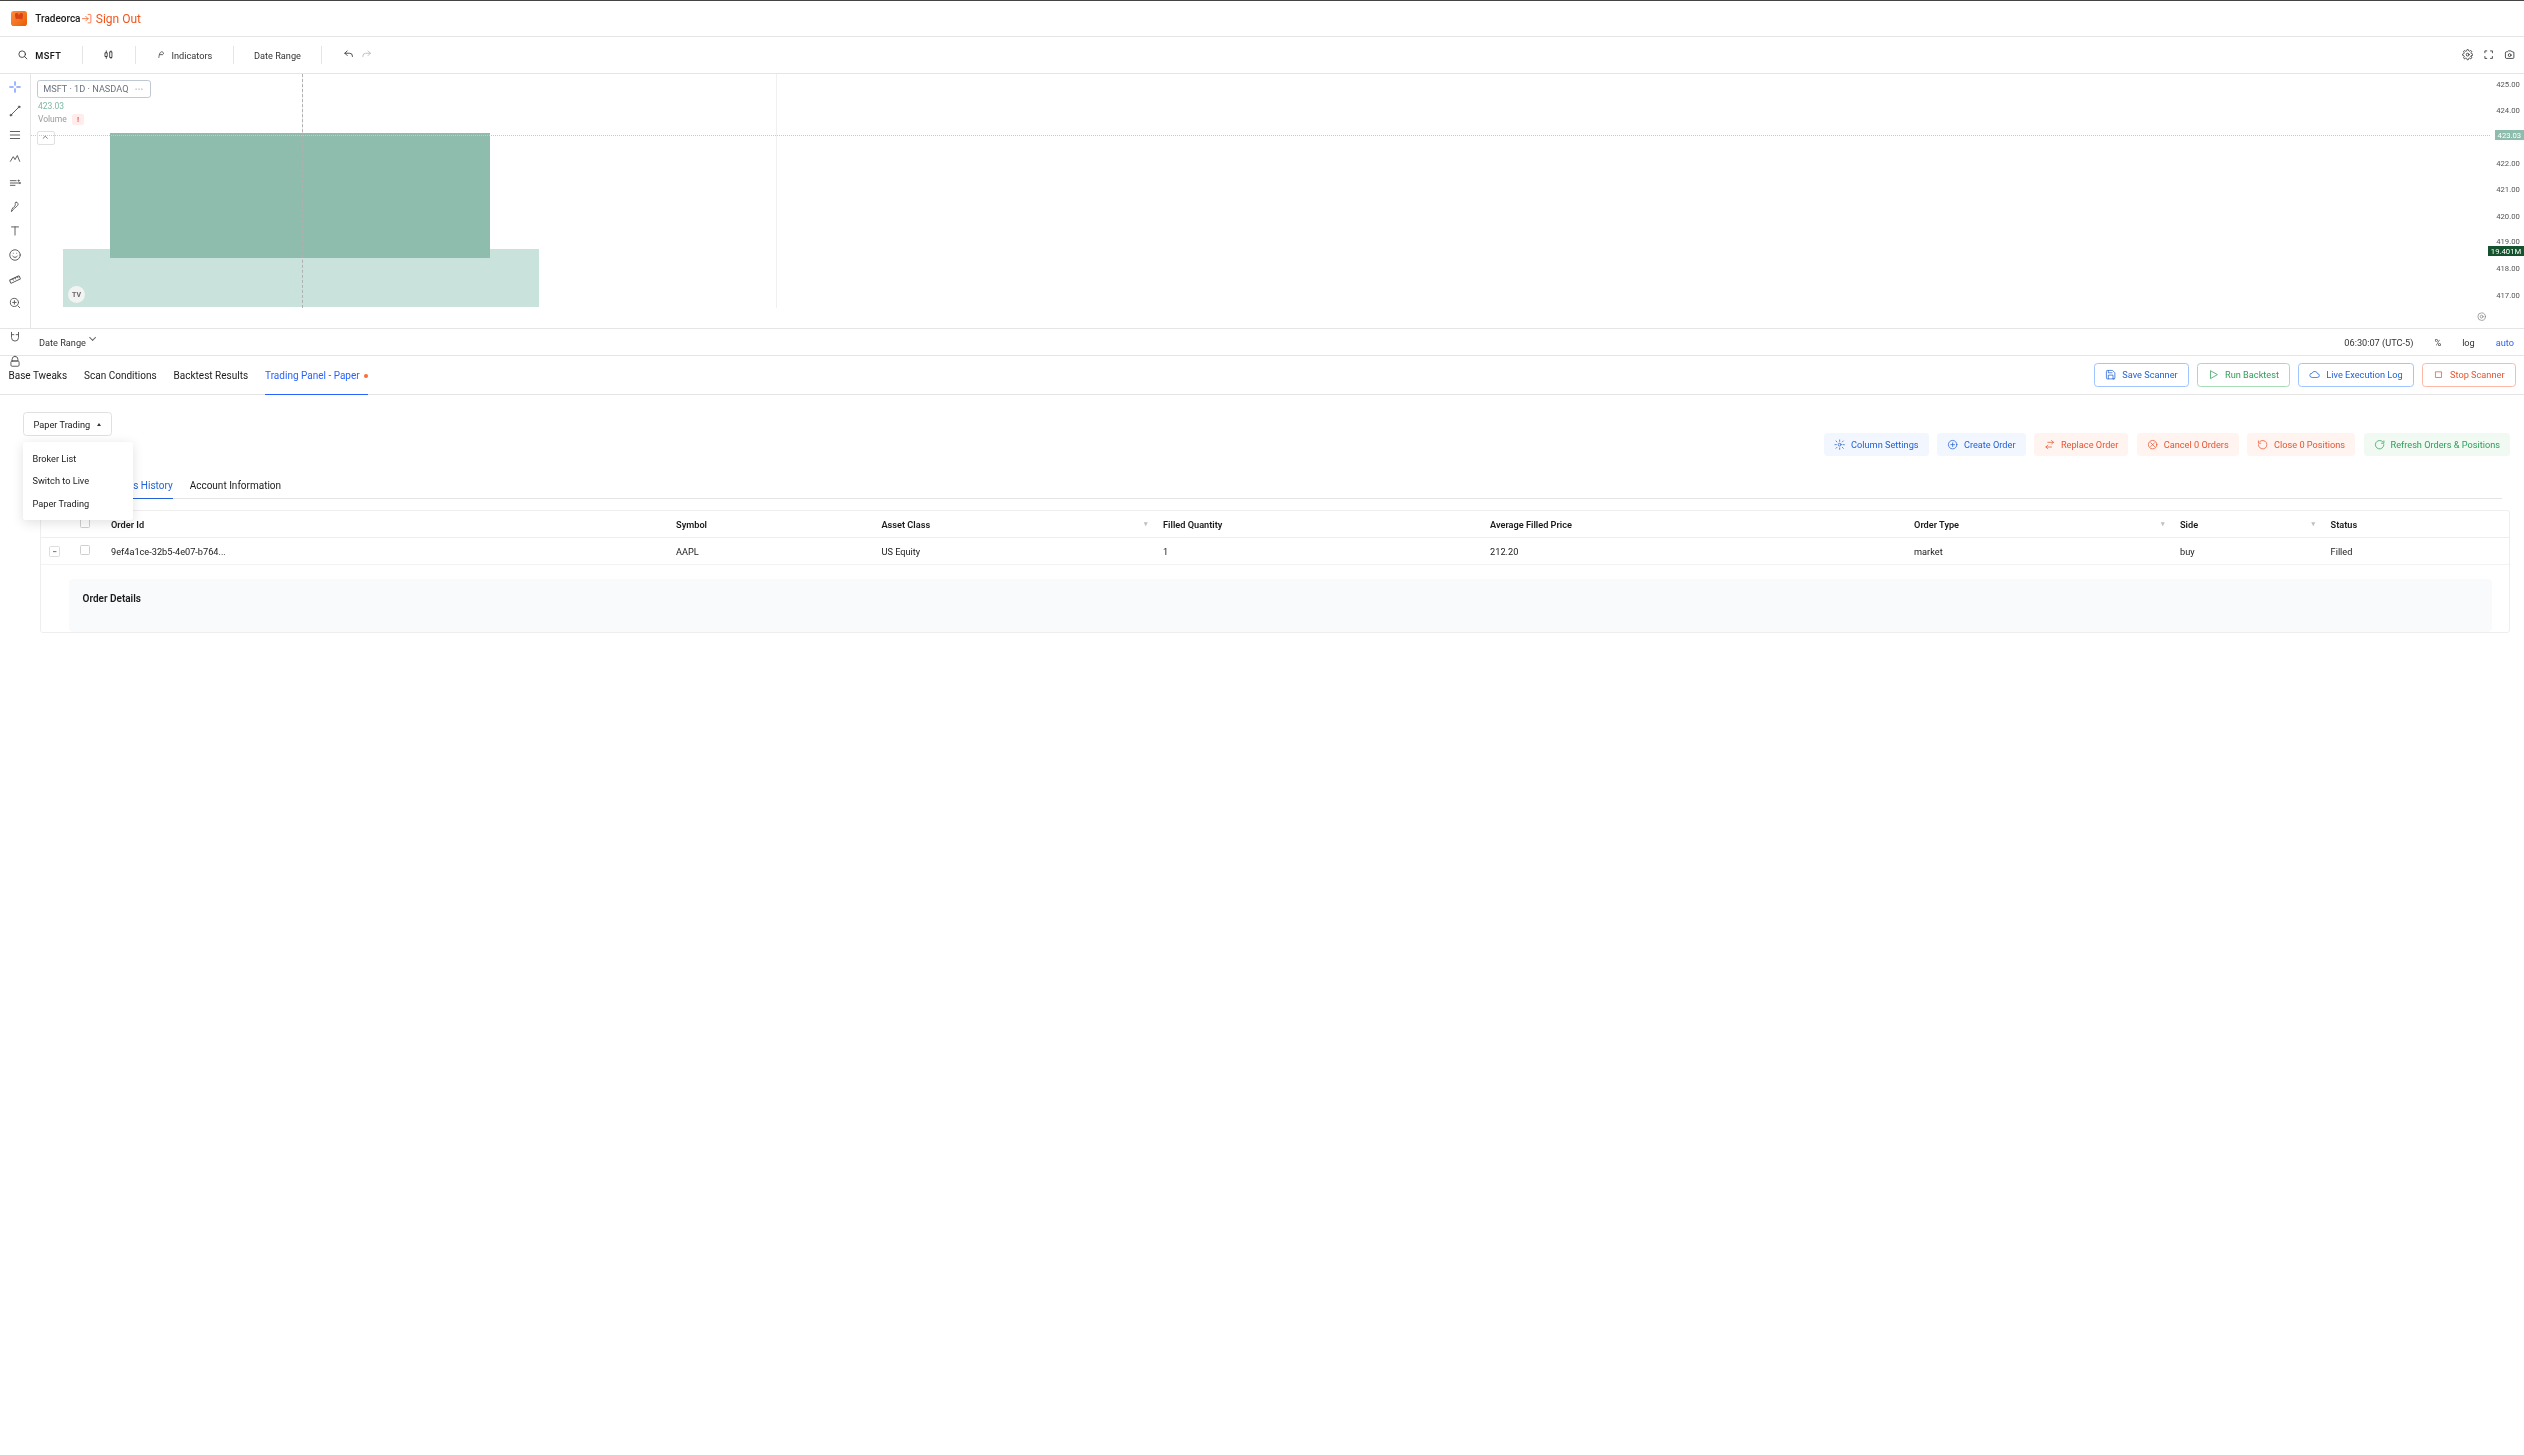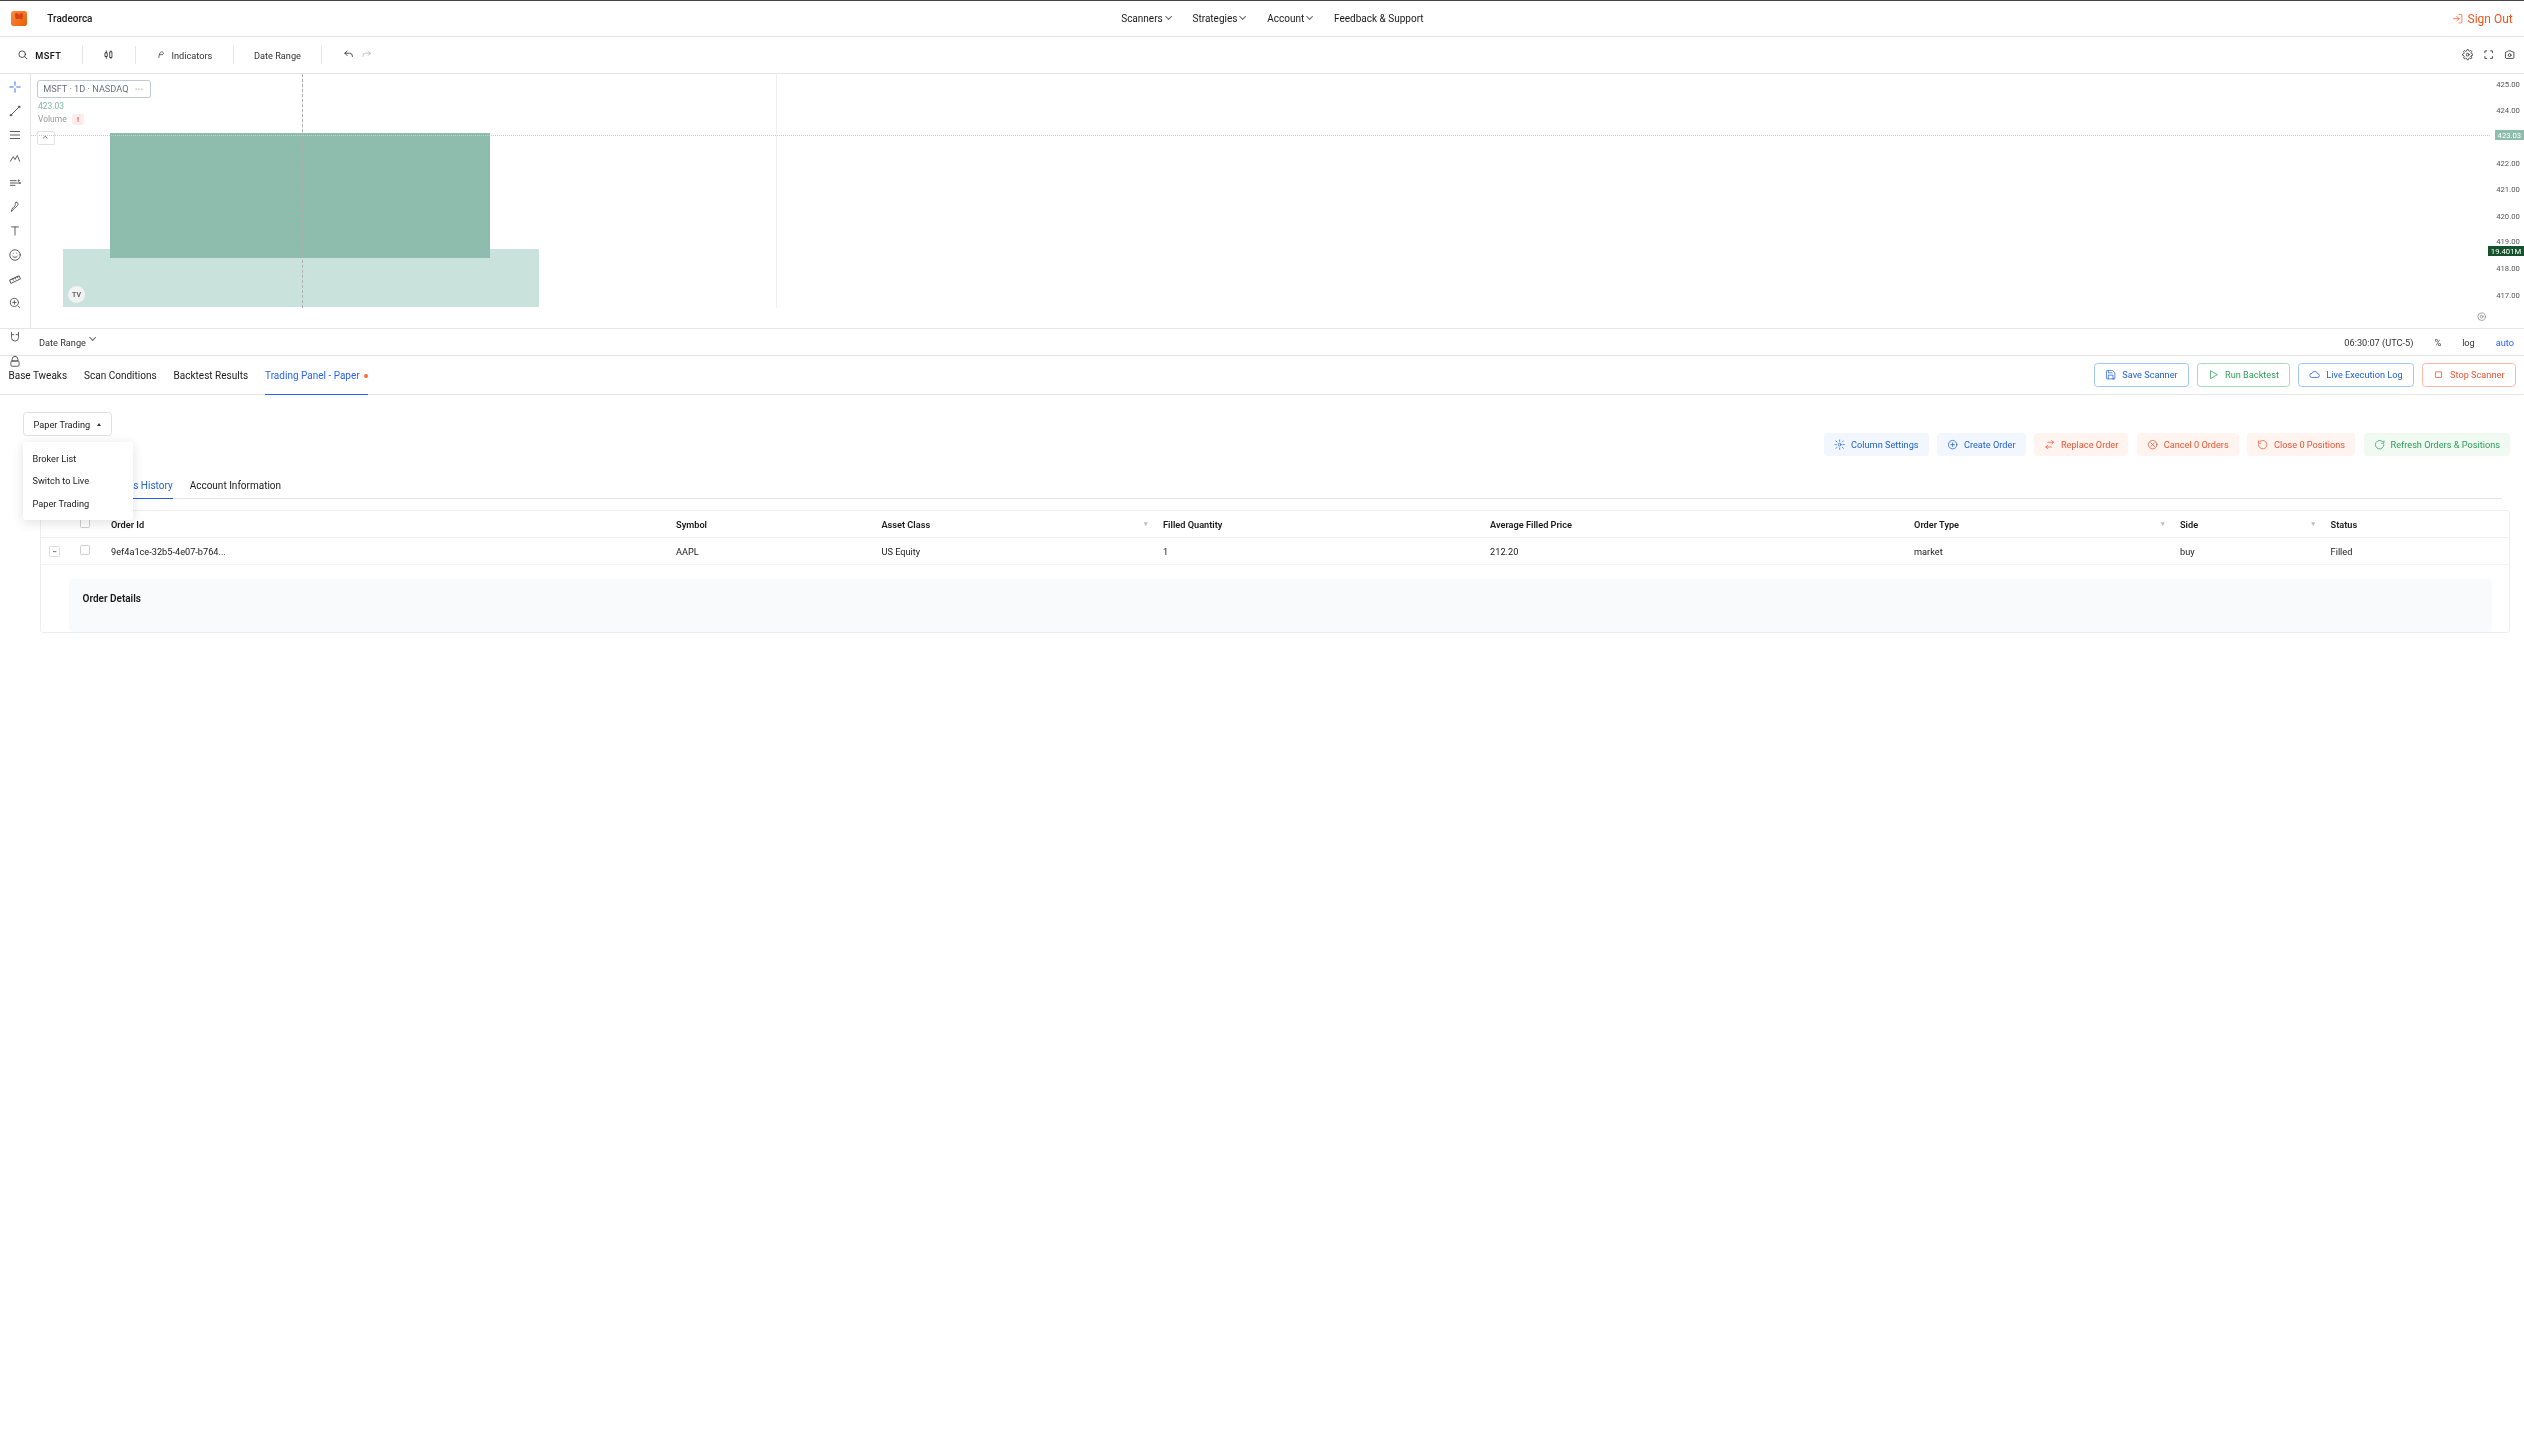--- a/index.html
+++ b/index.html
@@ -1,21 +1,21 @@
 <!DOCTYPE html>
 <html style="font-size:11.3px"><head>
 <meta charset="utf-8">
 <style>
 * { box-sizing: border-box; margin: 0; padding: 0; }
 body { font-family: -apple-system, BlinkMacSystemFont, "Segoe UI", Roboto, sans-serif; font-size: 9.2px; color: #1a1a1a; background: #fff; }
 .top-bar { display: flex; align-items: center; height: 37px; border-bottom: 0.7px solid #e5e5e5; padding: 0 11.3px; border-top: 1.4px solid #444; }
 .logo { width: 15.5px; height: 15.5px; border-radius: 2.8px; background: linear-gradient(135deg, #ff8c42, #e85d04); margin-right: 8.5px; position: relative; }
 .logo::before { content: ""; position: absolute; top: 2.1px; left: 4.2px; width: 3.5px; height: 5.6px; background: #d84315; border-radius: 50% 50% 0 0; transform: rotate(-15deg); }
 .logo::after { content: ""; position: absolute; top: 2.1px; right: 4.2px; width: 3.5px; height: 5.6px; background: #d84315; border-radius: 50% 50% 0 0; transform: rotate(15deg); }
-.brand { font-weight: 500; font-size: 10px; margin-left: 12px; }
+.brand { font-weight: 500; font-size: 10px; }
 .nav-center { flex: 1; display: flex; justify-content: center; gap: 20px; }
 .nav-item { display: flex; align-items: center; gap: 2.8px; cursor: pointer; font-size: 10px; }
 .chevron-down { width: 7px; height: 7px; display: inline-block; }
 .chevron-down::after { content: ""; display: block; width: 4.2px; height: 4.2px; border-right: 1.1px solid #6b6b6b; border-bottom: 1.1px solid #6b6b6b; transform: rotate(45deg); margin-top: -1.4px; }
 .sign-out { display: flex; align-items: center; gap: 4px; color: #f5531a; cursor: pointer; font-size: 12px; }
 .icon { width: 11.3px; height: 11.3px; display: inline-flex; align-items: center; justify-content: center; }
 
 .toolbar { display: flex; align-items: center; height: 37px; border-bottom: 0.7px solid #e5e5e5; padding: 0 8.5px; gap: 12px; }
 .toolbar-group { display: flex; align-items: center; padding: 0 8.5px; height: 100%; gap: 7px; }
 .toolbar-sep { width: 0.7px; height: 18.3px; background: #e5e5e5; }
@@ -91,37 +91,20 @@
 .order-details h4 { font-size: 10px; font-weight: 600; }
 
 svg { width: 100%; height: 100%; stroke: currentColor; fill: none; stroke-width: 1.6; stroke-linecap: round; stroke-linejoin: round; }
 </style>
 </head>
 <body>
 
 <div class="top-bar">
   <div class="logo"></div>
   <div class="brand">Tradeorca</div>
-  <div class="nav-center">
-    <div class="nav-item">
-        <span>Scanners</span>
-        <span class="chevron-down"></span>
-      </div>
-    <div class="nav-item">
-        <span>Strategies</span>
-        <span class="chevron-down"></span>
-      </div>
-    <div class="nav-item">
-        <span>Account</span>
-        <span class="chevron-down"></span>
-      </div>
-    <div class="nav-item">
-        <span>Feedback &amp; Support</span>
-      </div>
-  </div>
   <div class="sign-out">
     <span class="icon">
         <svg viewBox="0 0 24 24">
           <path d="M15 3h4a2 2 0 0 1 2 2v14a2 2 0 0 1-2 2h-4M10 17l5-5-5-5M15 12H3"></path>
         </svg>
       </span>
     <span>Sign Out</span>
   </div>
 </div>
 

